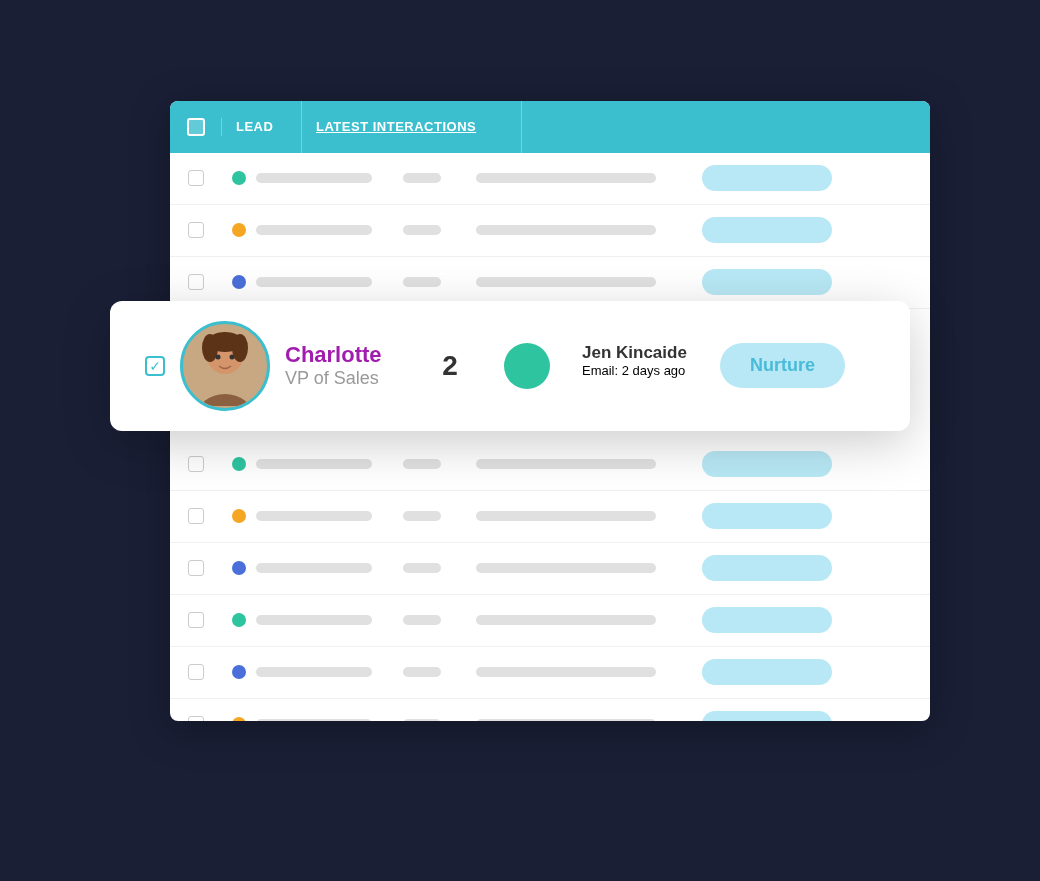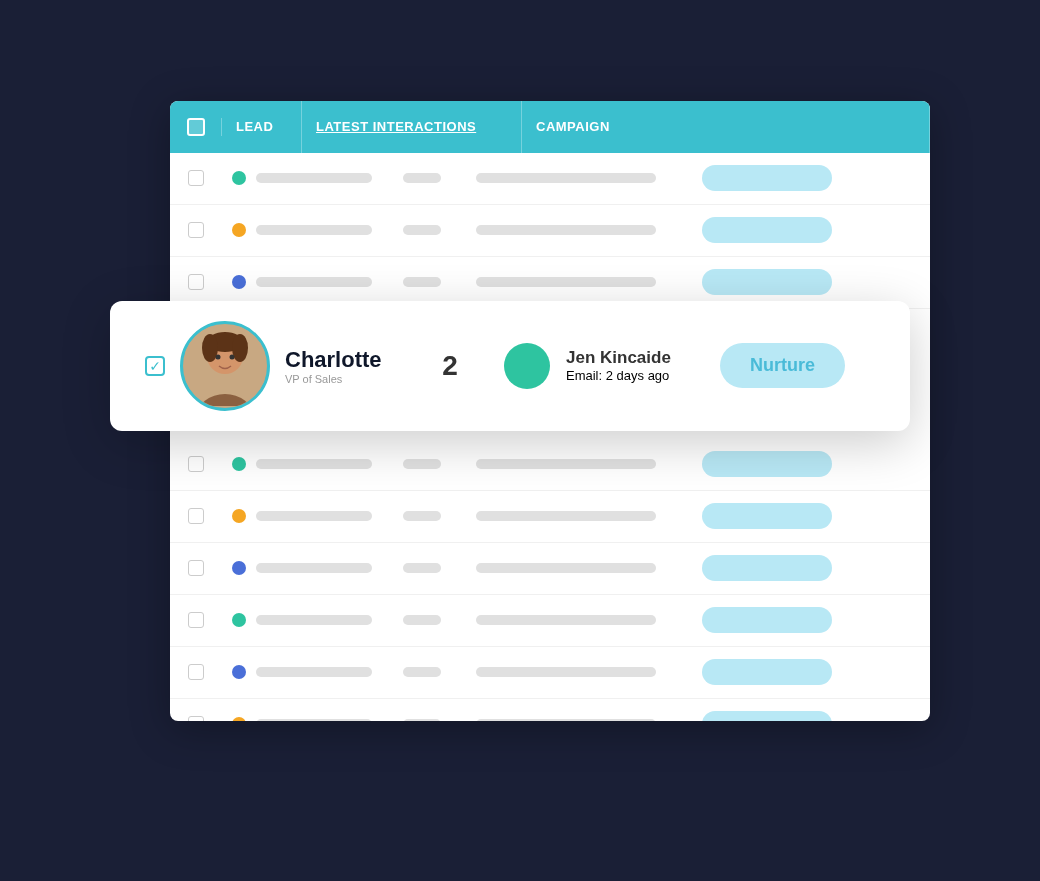--- a/index.html
+++ b/index.html
@@ -226,44 +226,44 @@
 
     .fc-lead-info {
       width: 140px;
       padding: 0 15px;
       flex-shrink: 0;
     }
 
     .fc-name {
       font-size: 22px;
       font-weight: 700;
-      color: #0f172a;
+      color: #a21caf;
     }
 
     .fc-title {
-      font-size: 11px;
+      font-size: 18px;
       color: #999;
     }
 
     .fc-days {
       width: 80px;
       display: flex;
       align-items: center;
       justify-content: center;
       flex-shrink: 0;
       font-size: 28px;
       font-weight: 700;
       color: #333;
     }
 
     .fc-interactions {
       width: 230px;
       display: flex;
-      align-items: center;
-      gap: 16px;
+      align-items: flex-start;
+      gap: 32px;
       padding: 0 14px;
       flex-shrink: 0;
     }
 
     .fc-int-dot {
       width: 46px;
       height: 46px;
       border-radius: 50%;
       background: #2ec4a0;
       flex-shrink: 0;
@@ -308,23 +308,20 @@
     <div class="table-header">
       <div class="th-checkbox">
         <div class="th-checkbox-box"></div>
       </div>
       <div class="th-cell th-days">
         <span>LEAD</span>
       </div>
       <div class="th-cell th-interactions">
         <span>LATEST INTERACTIONS</span>
       </div>
-      <div class="th-cell th-campaign">
-        <span>CAMPAIGN</span>
-      </div>
     </div>
 
     <div class="table-row">
       <div class="tr-checkbox">
           <div class="checkbox-empty"></div>
         </div>
       <div class="tr-lead">
           <div class="dot dot-green"></div>
           <div class="placeholder-bar"></div>
         </div>

